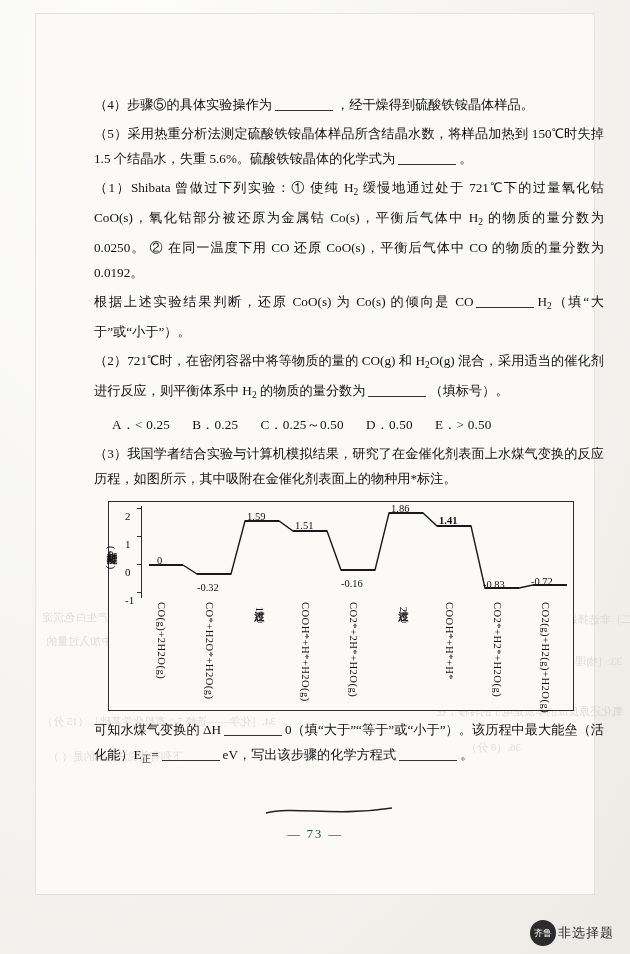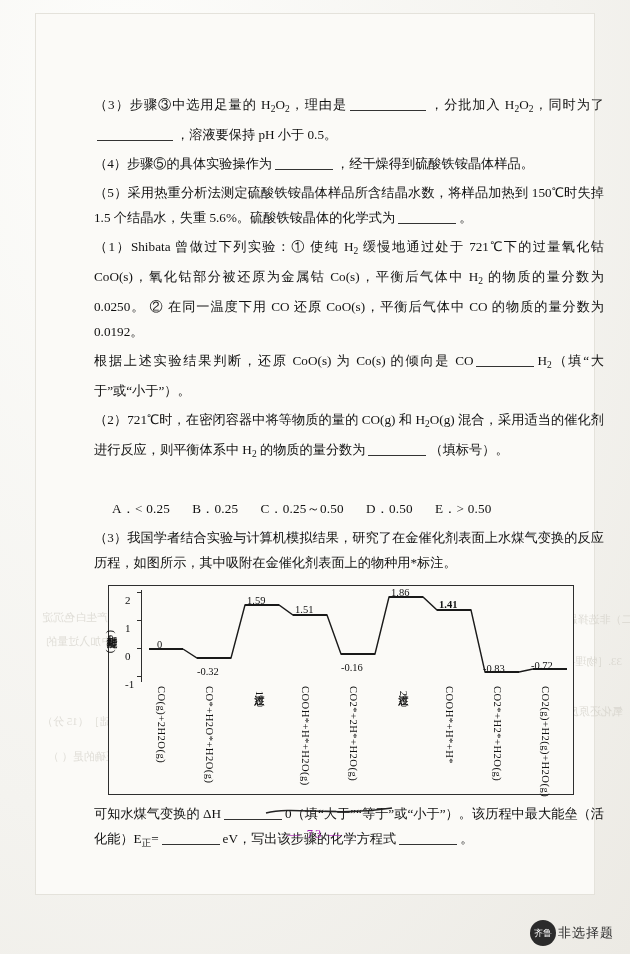--- a/index.html
+++ b/index.html
@@ -44,21 +44,21 @@
     min-width:58px;
     border-bottom:1px solid #333;
     height:14px;
     margin:0 3px;
     vertical-align:-2px;
   }
   .fill.l{min-width:76px;}
   .sub{font-size:9.5px;vertical-align:-3px;}
   .qnum{margin-top:7px;}
   .choices{letter-spacing:.2px;}
-  .choices span{display:inline-block;margin-right:22px;margin-top:25px;}
+  .choices span{display:inline-block;margin-right:22px;}
 
   
   .figwrap{position:relative;margin:10px 0 6px 0;}
   .chart{
     position:relative;
     width:466px;height:210px;
     margin-left:14px;
     border:1px solid #2e2e2e;
     background:#fbfaf7;
     box-sizing:border-box;
@@ -82,21 +82,21 @@
   .xlab{
     position:absolute;
     writing-mode:vertical-rl;
     font-size:10.5px;
     letter-spacing:.5px;
     white-space:nowrap;
     line-height:12px;
   }
   .pagenum{
     position:absolute;left:0;right:0;bottom:52px;text-align:center;
-    font-size:12.5px;color:#a21caf;letter-spacing:2px;
+    font-size:12.5px;color:#14532d;letter-spacing:2px;
   }
   .rule{
     position:absolute;left:228px;bottom:76px;width:130px;height:14px;
   }
   .rule svg{display:block;}
   
   .stamp{
     position:absolute;right:16px;bottom:8px;
     display:flex;align-items:center;gap:2px;
   }
@@ -118,23 +118,20 @@
     <div class="bleed" style="left:10px;top:620px;">取少量该溶液于试管中加入过量的</div>
     <div class="bleed" style="left:360px;top:598px;">（二）非选择题：共 174 分。第 22～25 题为必考题</div>
     <div class="bleed" style="left:420px;top:640px;">33.［物理——选修 3-4］（15 分）</div>
     <div class="bleed" style="left:6px;top:700px;">34.［化学——选修 5：有机化学基础］（15 分）</div>
     <div class="bleed" style="left:400px;top:690px;">氧化还原反应的本质是电子的转移，在</div>
     <div class="bleed" style="left:12px;top:735px;">下列有关说法正确的是（  ）</div>
     <div class="bleed" style="left:430px;top:726px;">36.（8 分）</div>
 
     <div class="content">
 
-      <p>
-        <span>（3）步骤③中选用足量的 H</span><span class="sub">2</span><span>O</span><span class="sub">2</span><span>，理由是</span><span class="fill l"></span><span>，分批加入 H</span><span class="sub">2</span><span>O</span><span class="sub">2</span><span>，同时为了</span><span class="fill l"></span><span>，溶液要保持 pH 小于 0.5。</span>
-      </p>
 
       <p>
         <span>（4）步骤⑤的具体实验操作为</span><span class="fill"></span><span>，经干燥得到硫酸铁铵晶体样品。</span>
       </p>
 
       <p>
         <span>（5）采用热重分析法测定硫酸铁铵晶体样品所含结晶水数，将样品加热到 150℃时失掉 1.5 个结晶水，失重 5.6%。硫酸铁铵晶体的化学式为</span><span class="fill"></span><span>。</span>
       </p>
 
 

